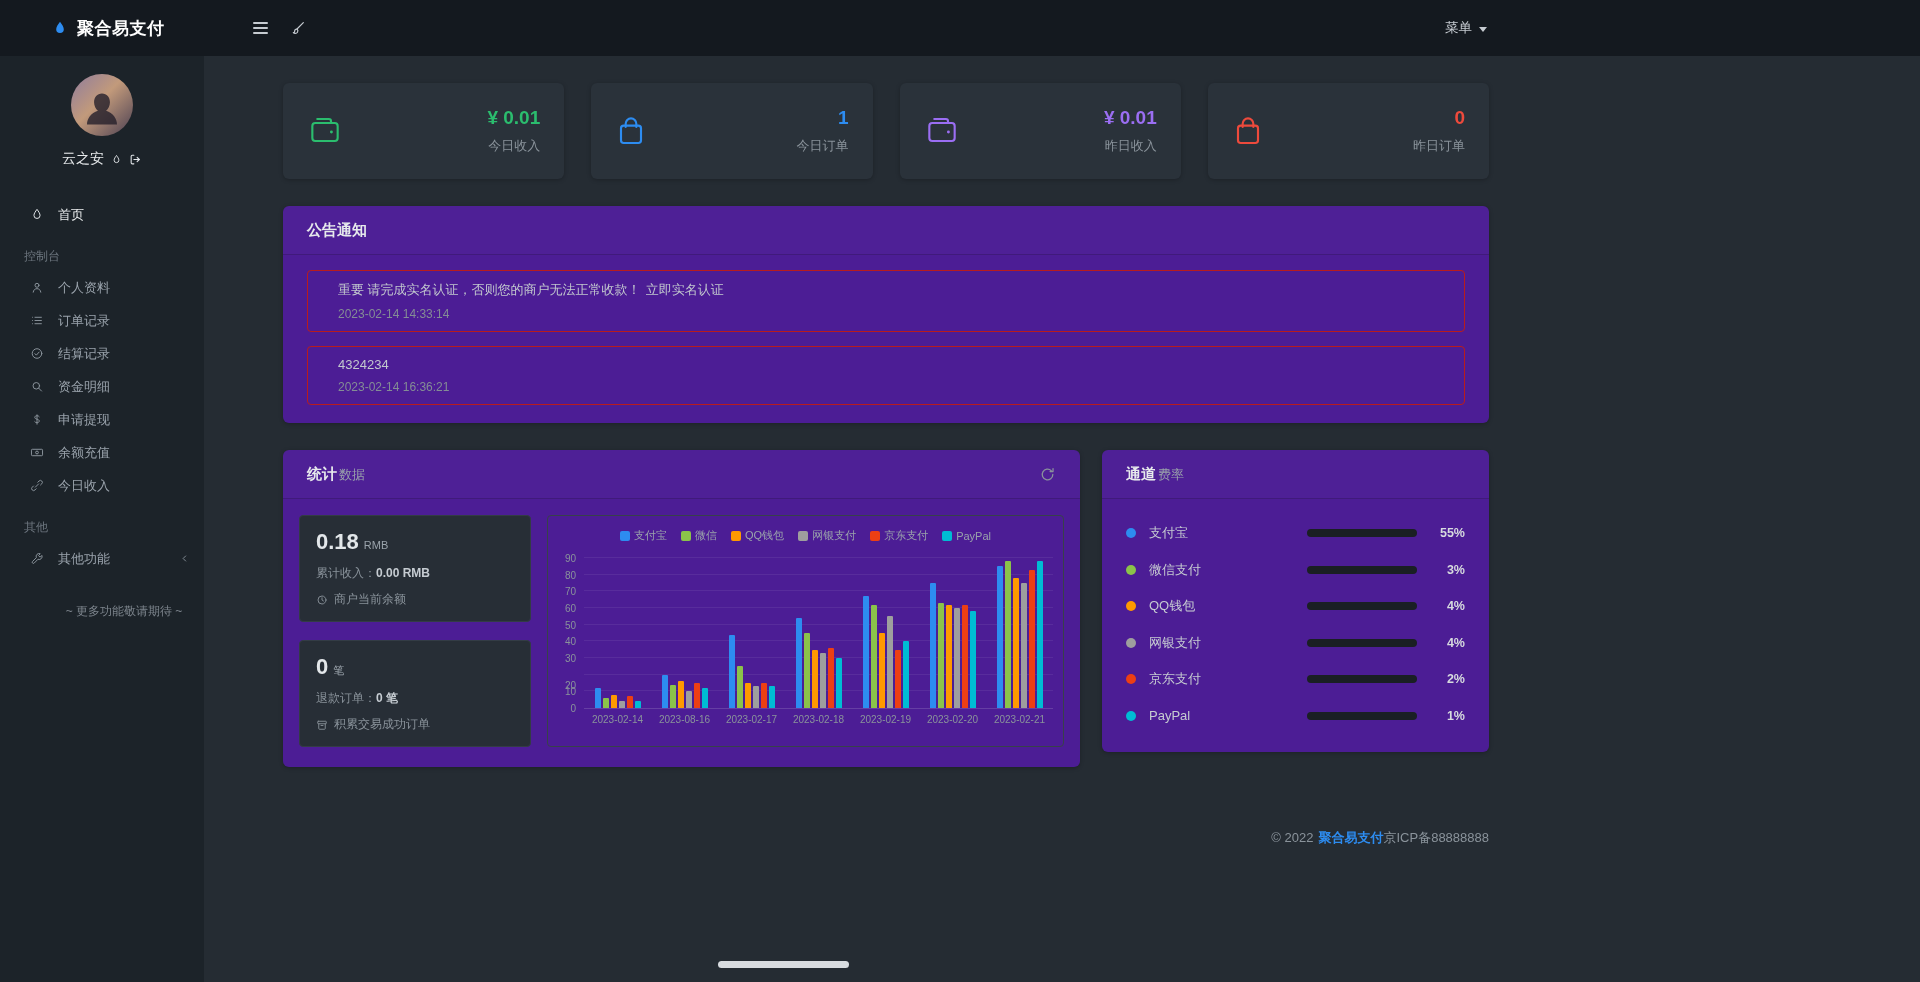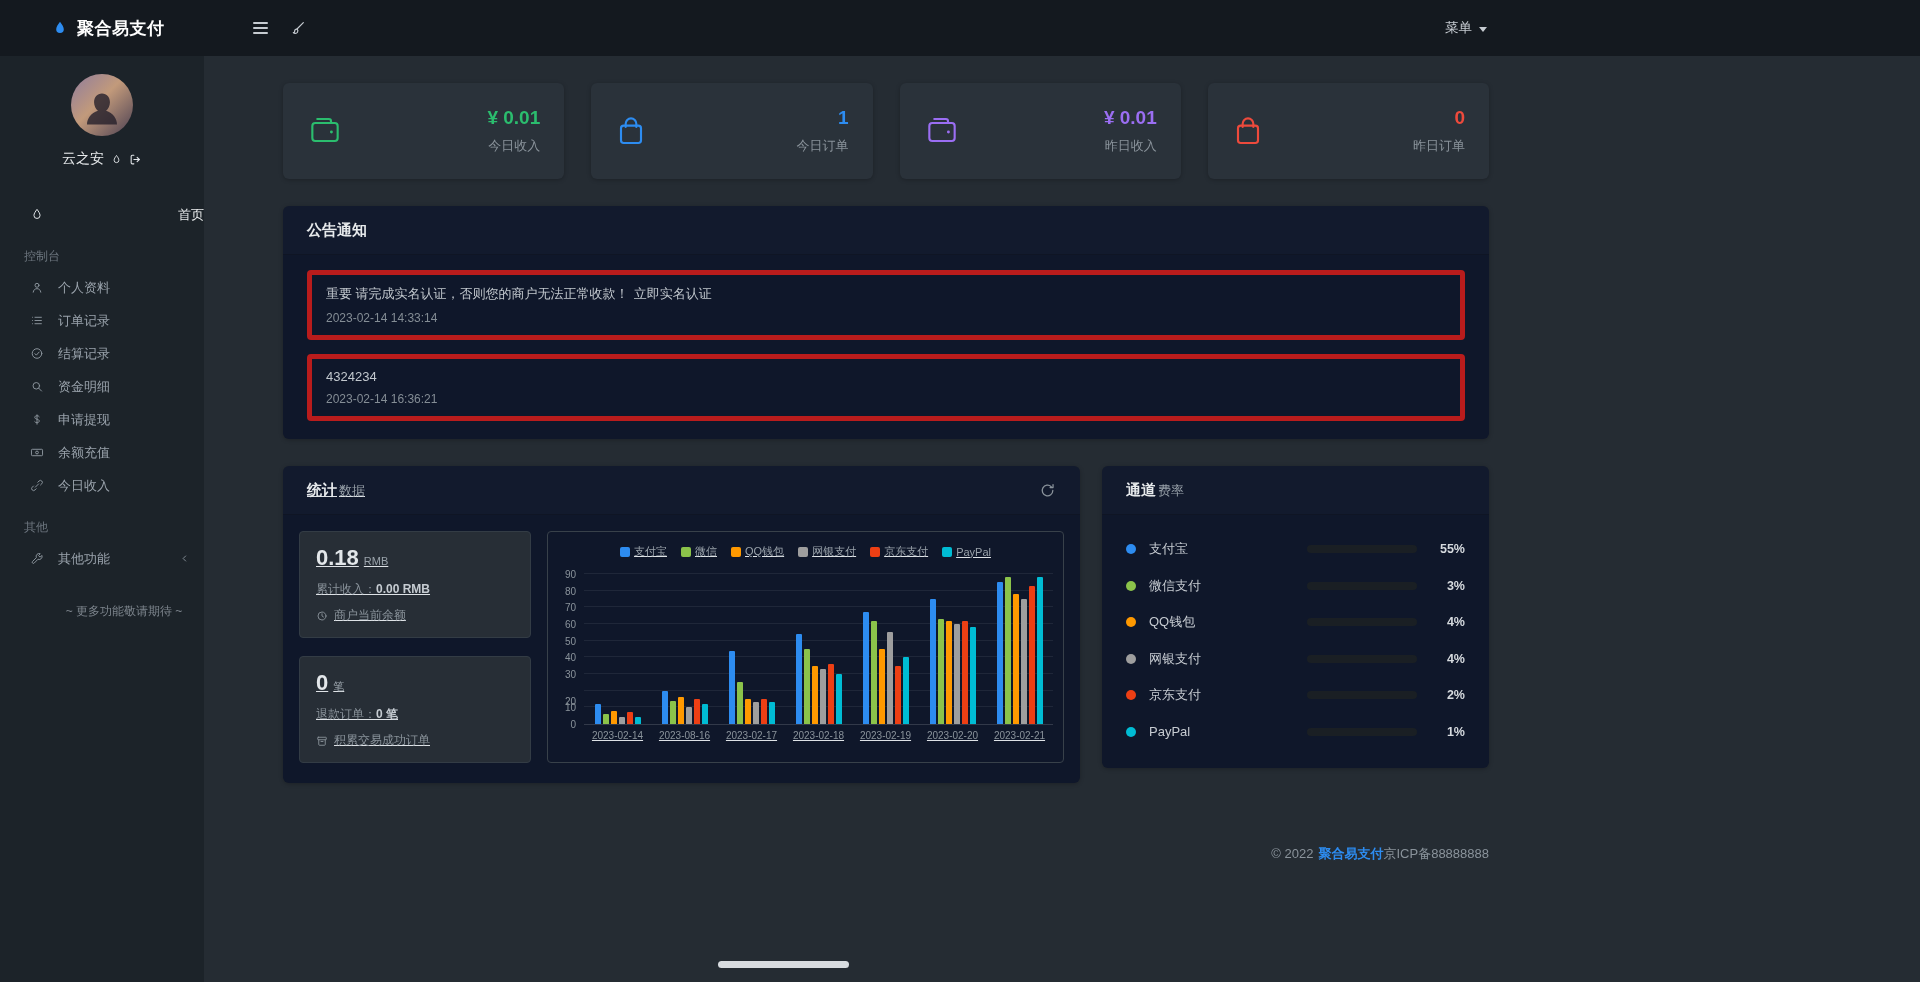--- a/index.html
+++ b/index.html
@@ -24,51 +24,51 @@
   
   .sidebar { position:absolute; top:56px; left:0; width:204px; bottom:0; background:#1c2329; }
   .avatar { width:62px; height:62px; border-radius:50%; margin:18px auto 0; position:relative; overflow:hidden; cursor:pointer;
     background:linear-gradient(135deg,#8f7c9e 0%,#c29a7b 45%,#4a3f52 100%); }
   .avatar svg { position:absolute; bottom:-2px; left:0; }
   .user-row { display:flex; justify-content:center; align-items:center; gap:7px; margin-top:14px; color:#e7eaec; font-size:14px; }
   .user-row .uicon { color:#e2e6e9; display:flex; }
   .nav { margin-top:30px; }
   .nav-item { display:flex; align-items:center; height:33px; padding-left:30px; color:#9aa3ac; font-size:13px; cursor:pointer; }
   .nicon { width:16px; margin-right:12px; display:flex; color:#8a939b; }
-  .nav-item.active { color:#e9eced;justify-content:space-between; }
+  .nav-item.active { color:#e9eced; }
   .nav-item.active .nicon { color:#e2e6e9; }
   .nav-section { padding-left:24px; color:#6d767f; font-size:12px; margin:17px 0 6px; }
   .chev { margin-left:auto; margin-right:14px; color:#8a939b; display:flex; }
   .more-hint { text-align:center; color:#7c848c; font-size:12px; margin-top:28px;margin-left:44px; }
 
   
   .main { position:absolute; left:204px; top:56px; right:0; bottom:0; overflow:hidden; }
   .container { width:1206px; margin-left:79px; padding-top:27px; }
 
   .cards-row { display:flex; gap:27px; }
   .stat-card { flex:1; height:96px; background:#2a323a; border-radius:6px; box-shadow:0 1px 4px rgba(0,0,0,.25); display:flex; align-items:center; padding:0 24px; }
   .stat-icon { display:flex; }
   .stat-right { margin-left:auto; text-align:right; }
   .stat-value { font-size:19px; font-weight:bold; }
   .stat-label { font-size:13px; color:#8a939b; margin-top:8px; }
 
-  .panel-card { background:#0f172a; border-radius:6px; box-shadow:0 1px 4px rgba(0,0,0,.25); }
+  .panel-card { background:#4c1d95; border-radius:6px; box-shadow:0 1px 4px rgba(0,0,0,.25); }
   .card-header { display:flex; align-items:center; padding:0 24px; height:49px; background:rgba(255,255,255,.015); border-bottom:1px solid rgba(0,0,0,.18); border-radius:6px 6px 0 0; }
   .card-title { color:#e7eaec; font-size:15px; font-weight:bold; }
   .title-light { color:#9aa3ab; font-size:13px; font-weight:normal; margin-left:2px; }
 
   .ann-card { margin-top:27px; }
   .ann-body { padding:15px 24px 4px; }
-  .ann-item { border:5px solid #b91c1c; border-radius:4px; padding:10px 14px; margin-bottom:14px; }
+  .ann-item { border:1px solid #b91c1c; border-radius:4px; padding:10px 30px; margin-bottom:14px; }
   .ann-text { color:#c2c8ce; font-size:13px; }
   .ann-link { color:#c2c8ce; cursor:pointer; margin-left:5px; }
   .ann-time { color:#848d95; font-size:12px; margin-top:8px; }
 
   .stats-row { display:flex; gap:22px; margin-top:27px; align-items:flex-start; }
-  .stats-card { width:797px;text-decoration:underline; }
+  .stats-card { width:797px; }
   .channels-card { width:387px; }
   .refresh { margin-left:auto; color:#8a939b; cursor:pointer; }
 
   .stats-body { display:flex; gap:16px; padding:16px 16px 20px; }
   .stats-left { width:232px; flex:none; }
   .info-panel { background:#272e36; border:1px solid #333c45; border-radius:4px; padding:13px 16px; }
   .info-panel + .info-panel { margin-top:18px; }
   .big-val { color:#e3e7ea; font-size:22px; font-weight:bold; }
   .big-unit { color:#9aa3ab; font-size:11px; font-weight:normal; margin-left:5px; }
   .info-line { margin-top:10px; font-size:12px; color:#8a939b; }

